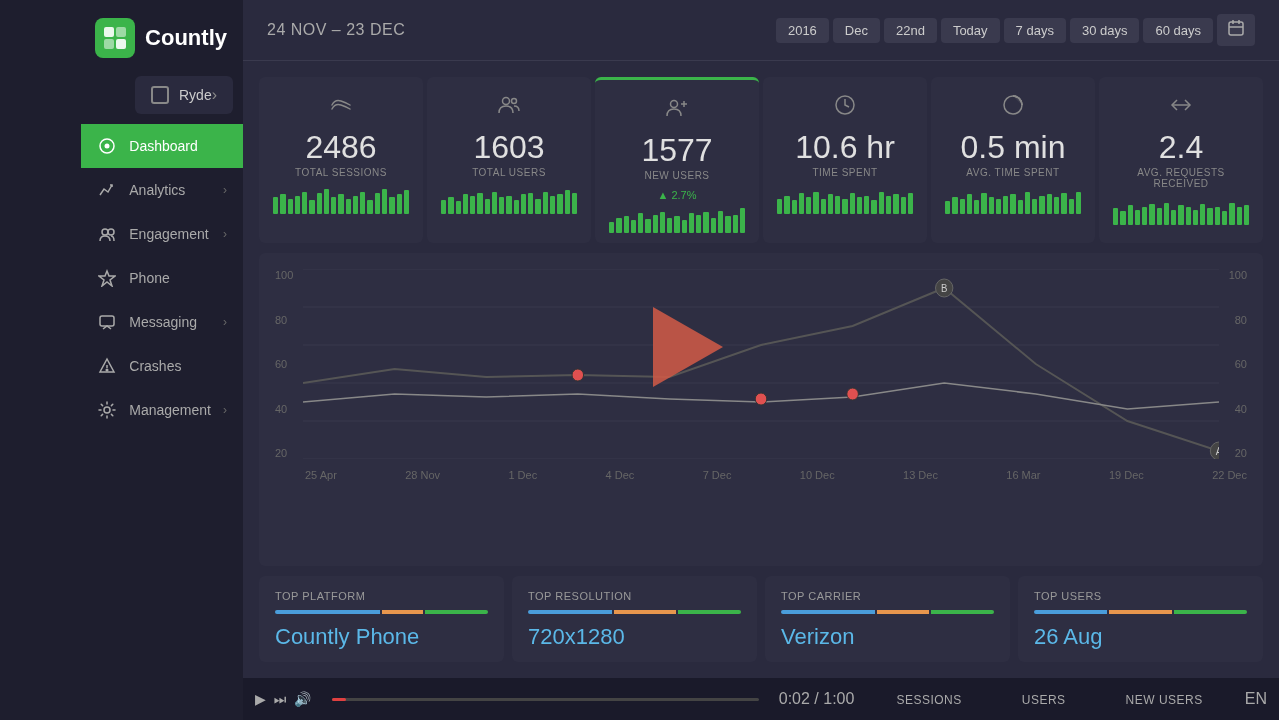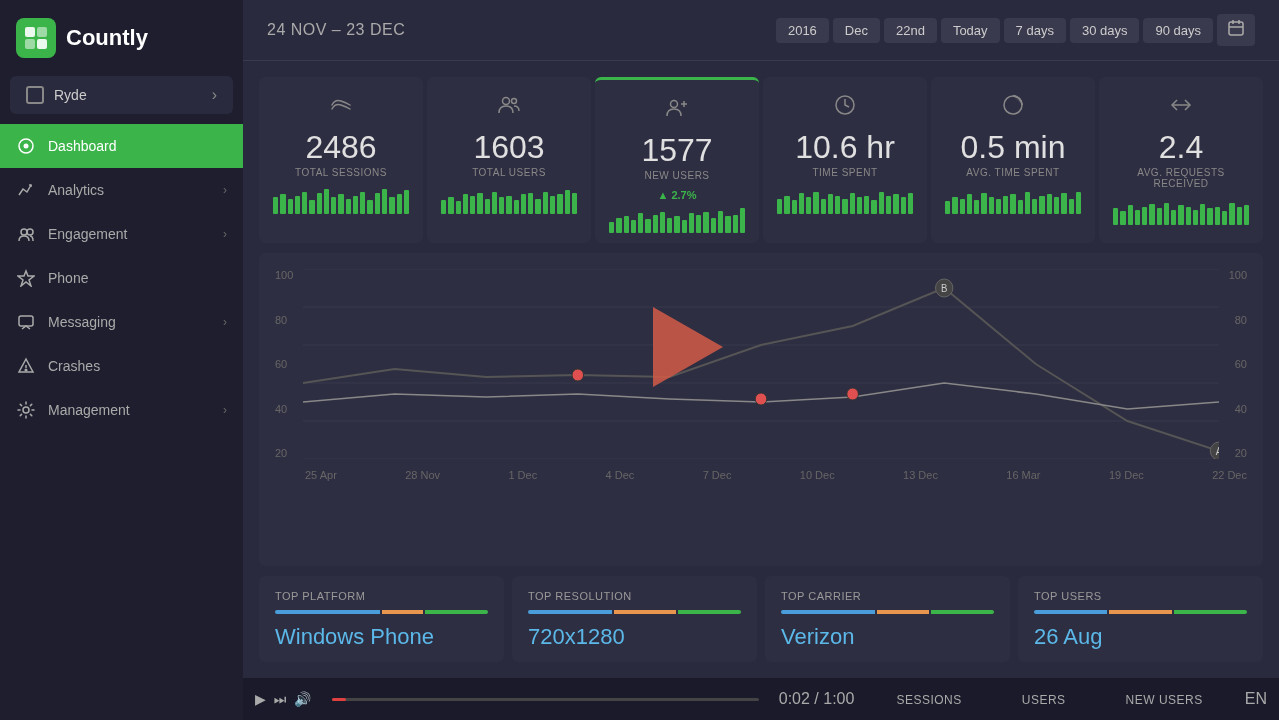--- a/index.html
+++ b/index.html
@@ -6,20 +6,21 @@
     body { font-family: 'Segoe UI', Arial, sans-serif; background: #1a1a2e; display: flex; width: 1279px; height: 720px; overflow: hidden; }
 
     
     .sidebar {
       width: 243px;
       min-width: 243px;
       background: #1e1e2e;
       display: flex;
       flex-direction: column;
       height: 100%;
+      align-items: flex-end;
     }
     .sidebar-logo {
       display: flex;
       align-items: center;
       padding: 18px 16px;
       background: #1e1e2e;
     }
     .logo-icon {
       width: 40px;
       height: 40px;
@@ -180,21 +181,20 @@
       font-size: 10px;
       letter-spacing: 0.5px;
       text-align: center;
       margin-bottom: 8px;
       text-transform: uppercase;
     }
     .stat-trend {
       color: #3bb44a;
       font-size: 11px;
       margin-bottom: 4px;
-      font-weight: bold;
     }
     .mini-bars {
       display: flex;
       gap: 2px;
       align-items: flex-end;
       height: 28px;
       width: 100%;
     }
     .mini-bar {
       flex: 1;
@@ -421,21 +421,21 @@
 
   <div class="header">
     <span class="date-range">24 NOV – 23 DEC</span>
     <div class="date-controls">
       <button class="date-btn">2016</button>
       <button class="date-btn">Dec</button>
       <button class="date-btn">22nd</button>
       <button class="date-btn">Today</button>
       <button class="date-btn">7 days</button>
       <button class="date-btn">30 days</button>
-      <button class="date-btn">90 days</button>
+      <button class="date-btn">60 days</button>
       <button class="cal-btn">
         <svg width="18" height="18" viewBox="0 0 18 18" fill="none" stroke="#aaa" stroke-width="1.5">
           <rect x="2" y="3" width="14" height="13" rx="2"></rect>
           <line x1="6" y1="1" x2="6" y2="5"></line>
           <line x1="12" y1="1" x2="12" y2="5"></line>
           <line x1="2" y1="8" x2="16" y2="8"></line>
         </svg>
       </button>
     </div>
   </div>
@@ -709,21 +709,21 @@
   </div>
 
   <div class="bottom-cards">
     <div class="bottom-card">
       <div class="bottom-card-title">TOP PLATFORM</div>
       <div class="color-bar">
         <div class="cb-blue" style="width:50%; height:4px;"></div>
         <div class="cb-orange" style="width:20%; height:4px;"></div>
         <div class="cb-green" style="width:30%; height:4px;"></div>
       </div>
-      <div class="bottom-card-value">Windows Phone</div>
+      <div class="bottom-card-value">Countly Phone</div>
     </div>
     <div class="bottom-card">
       <div class="bottom-card-title">TOP RESOLUTION</div>
       <div class="color-bar">
         <div class="cb-blue" style="width:40%; height:4px;"></div>
         <div class="cb-orange" style="width:30%; height:4px;"></div>
         <div class="cb-green" style="width:30%; height:4px;"></div>
       </div>
       <div class="bottom-card-value">720x1280</div>
     </div>

